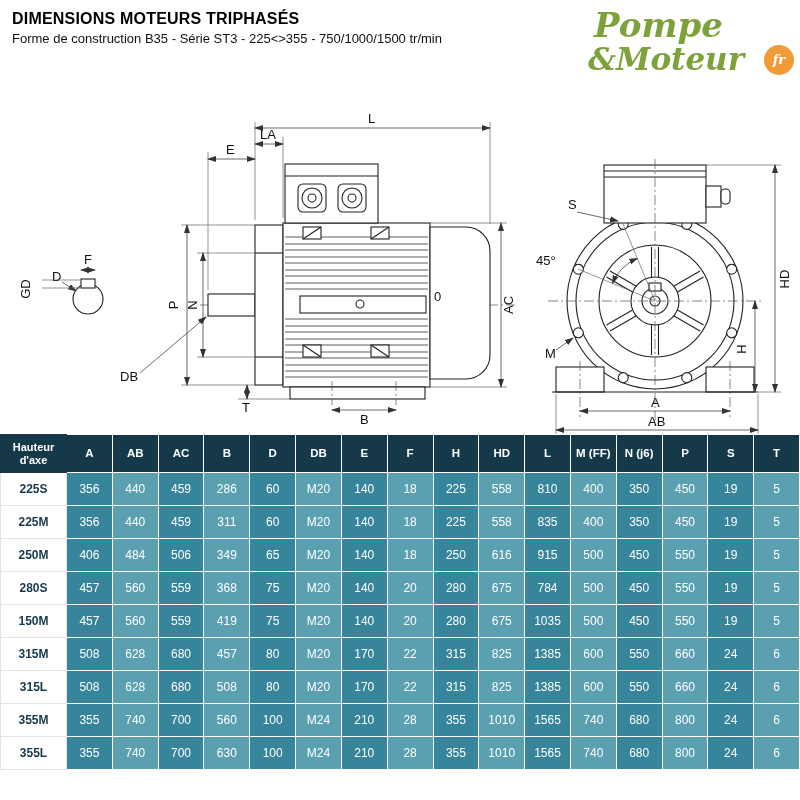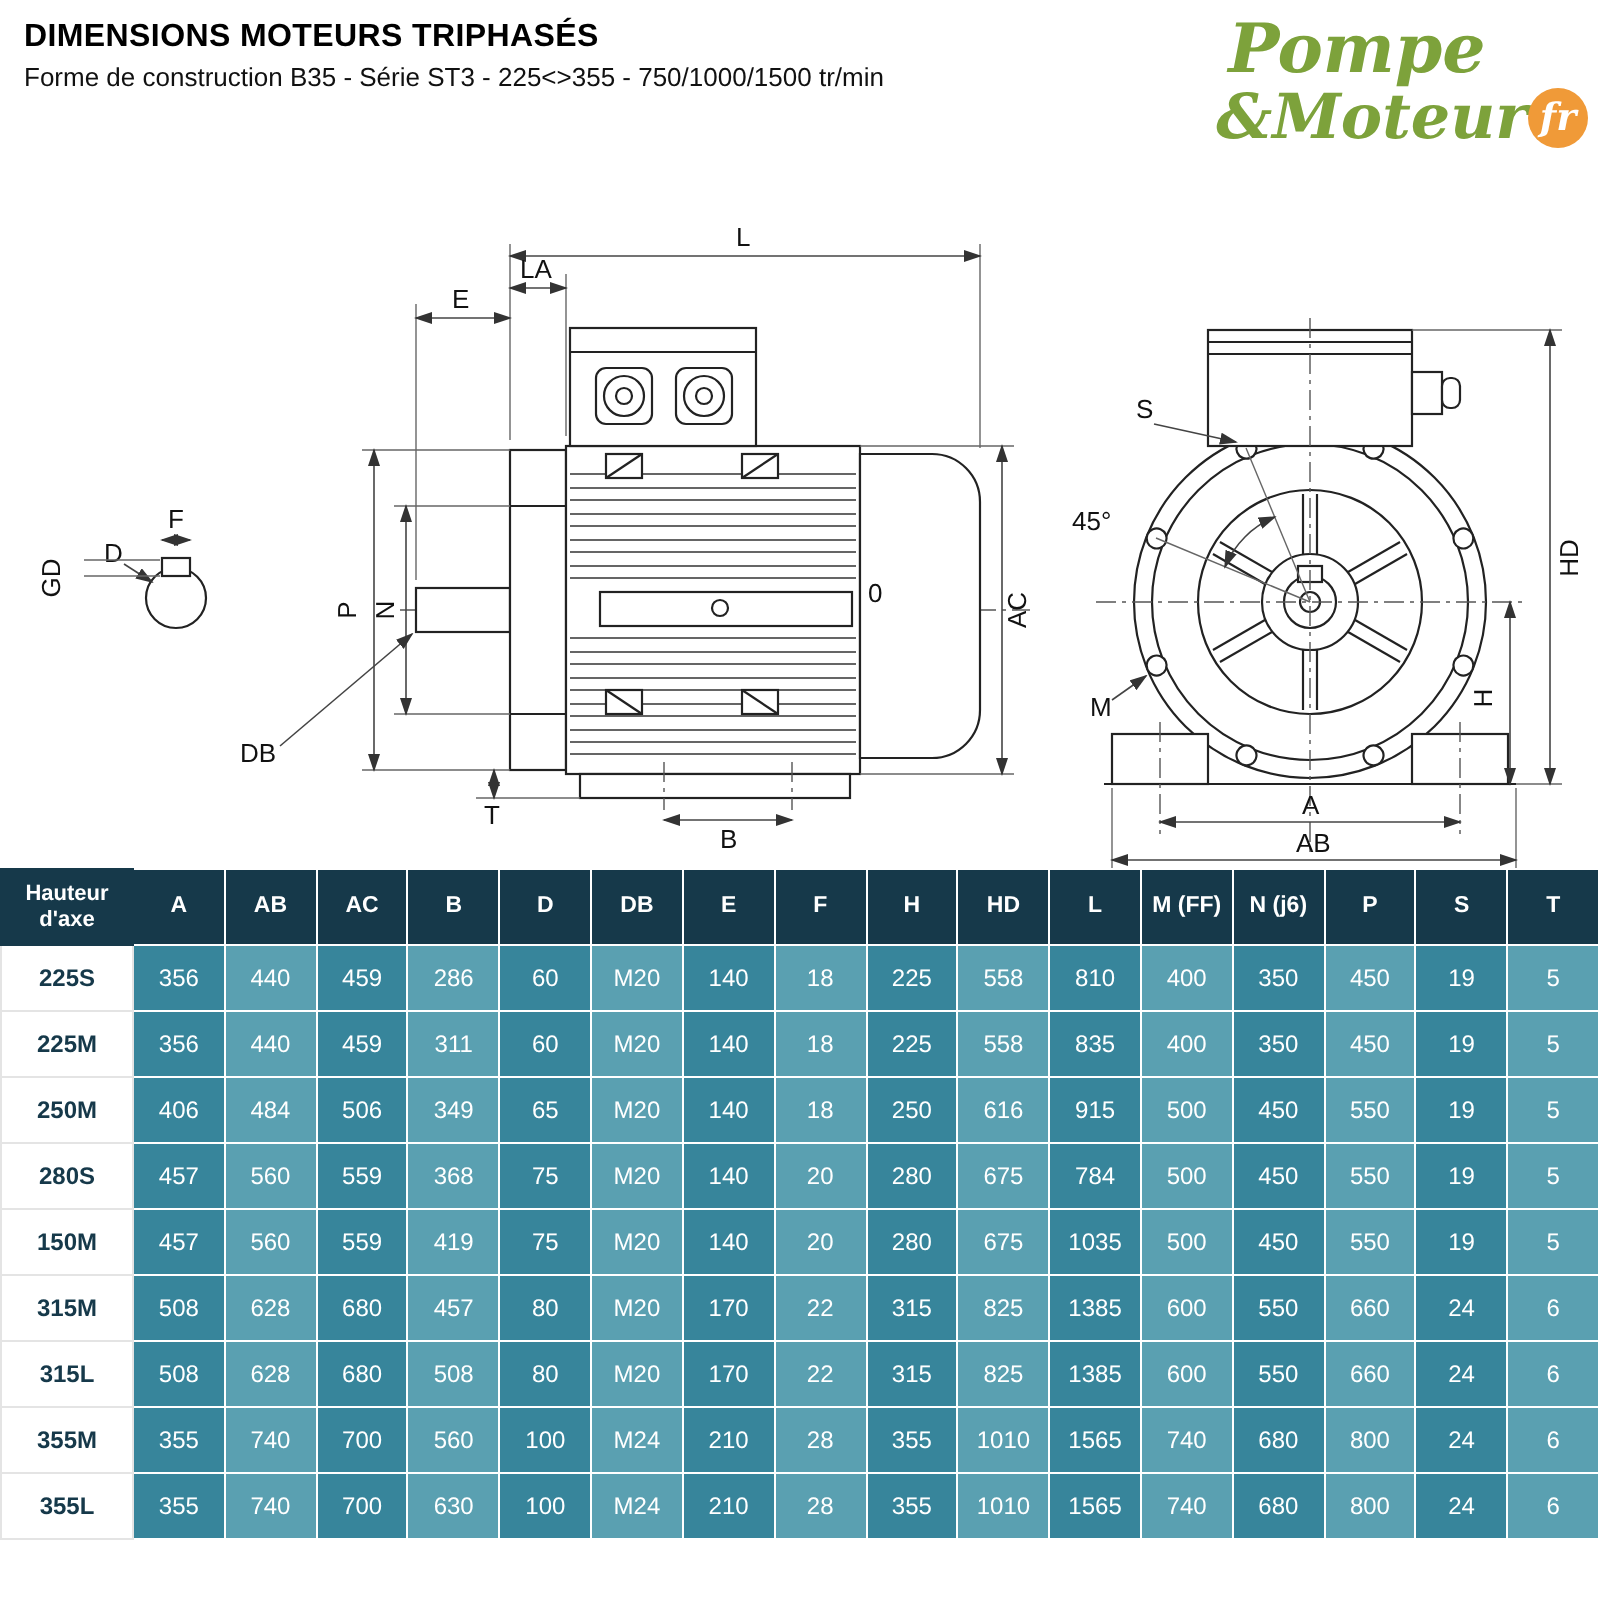--- a/index.html
+++ b/index.html
@@ -7,23 +7,23 @@
     width:800px;height:800px;overflow:hidden;background:#fff;
     font-family:"Liberation Sans",sans-serif;color:#111;
   }
   
   .page-header{position:relative;height:94px;box-sizing:border-box;padding:10px 14px 0 12px;}
   .page-header h1{margin:0;font-size:16px;font-weight:800;letter-spacing:.2px;color:#000;}
   .subtitle{font-size:13px;margin-top:3px;color:#111;}
   .logo{position:absolute;top:8px;right:6px;text-align:left;color:#7da23b;
         font-family:"DejaVu Serif",serif;font-style:italic;font-weight:bold;cursor:pointer;}
   .logo-line1{font-size:34px;line-height:1;margin-left:6px;}
-  .logo-line2{font-size:31px;line-height:1;margin-top:2px;display:flex;}
+  .logo-line2{font-size:31px;line-height:1;margin-top:2px;display:flex;align-items:center;}
   .fr-dot{display:inline-flex;align-items:center;justify-content:center;width:30px;height:30px;
-          border-radius:50%;background:#f09a38;color:#fff;font-size:19px;margin-left:0;}
+          border-radius:50%;background:#f09a38;color:#fff;font-size:13px;margin-left:20px;}
   
   .drawing{height:340px;}
   svg text.lbl{font-family:"Liberation Sans",sans-serif;font-size:13px;fill:#111;}
   .m{stroke:#222;stroke-width:1.1;fill:none;}
   .fin{stroke:#333;stroke-width:.8;fill:none;}
   .dim{stroke:#444;stroke-width:.8;fill:none;}
   .ext{stroke:#666;stroke-width:.7;fill:none;}
   .cl{stroke:#555;stroke-width:.7;fill:none;stroke-dasharray:10 3 2 3;}
   .wf{fill:#fff;}
   

